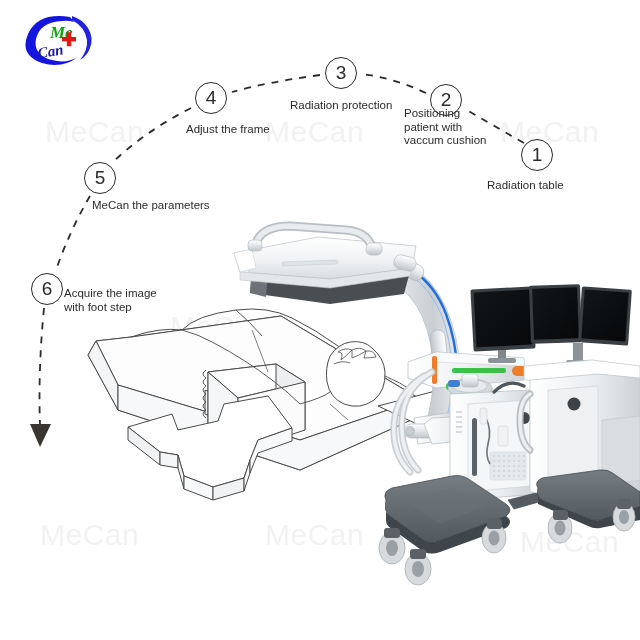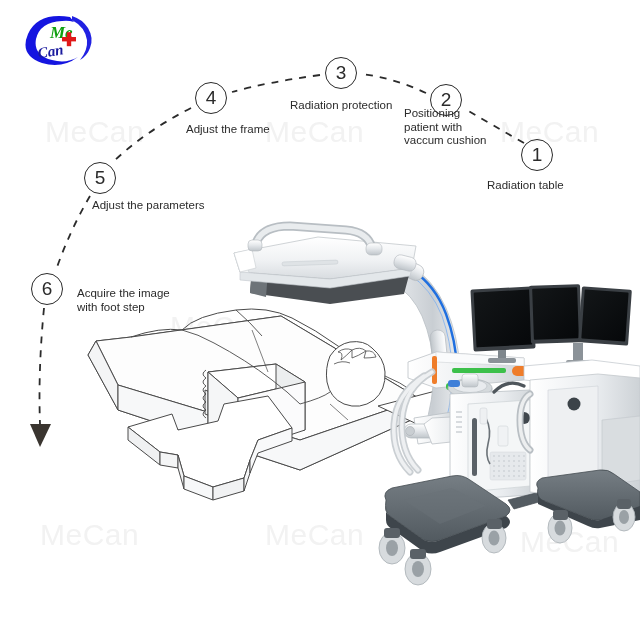--- a/index.html
+++ b/index.html
@@ -412,19 +412,19 @@
       <div class="step-label" style="left: 487px; top: 179px;">Radiation table</div>
       <div class="step-num" style="left: 430px; top: 84px;">2</div>
       <div class="step-label" style="left: 404px; top: 107px;">Positioning
 patient with
 vaccum cushion</div>
       <div class="step-num" style="left: 325px; top: 57px;">3</div>
       <div class="step-label" style="left: 290px; top: 99px;">Radiation protection</div>
       <div class="step-num" style="left: 195px; top: 82px;">4</div>
       <div class="step-label" style="left: 186px; top: 123px;">Adjust the frame</div>
       <div class="step-num" style="left: 84px; top: 162px;">5</div>
-      <div class="step-label" style="left: 92px; top: 199px;">Adjust the parameters</div>
+      <div class="step-label" style="left: 92px; top: 199px;">MeCan the parameters</div>
       <div class="step-num" style="left: 31px; top: 273px;">6</div>
-      <div class="step-label" style="left: 77px; top: 287px;">Acquire the image
+      <div class="step-label" style="left: 64px; top: 287px;">Acquire the image
 with foot step</div>
     </div>
 
 </div>
 
 </body></html>

